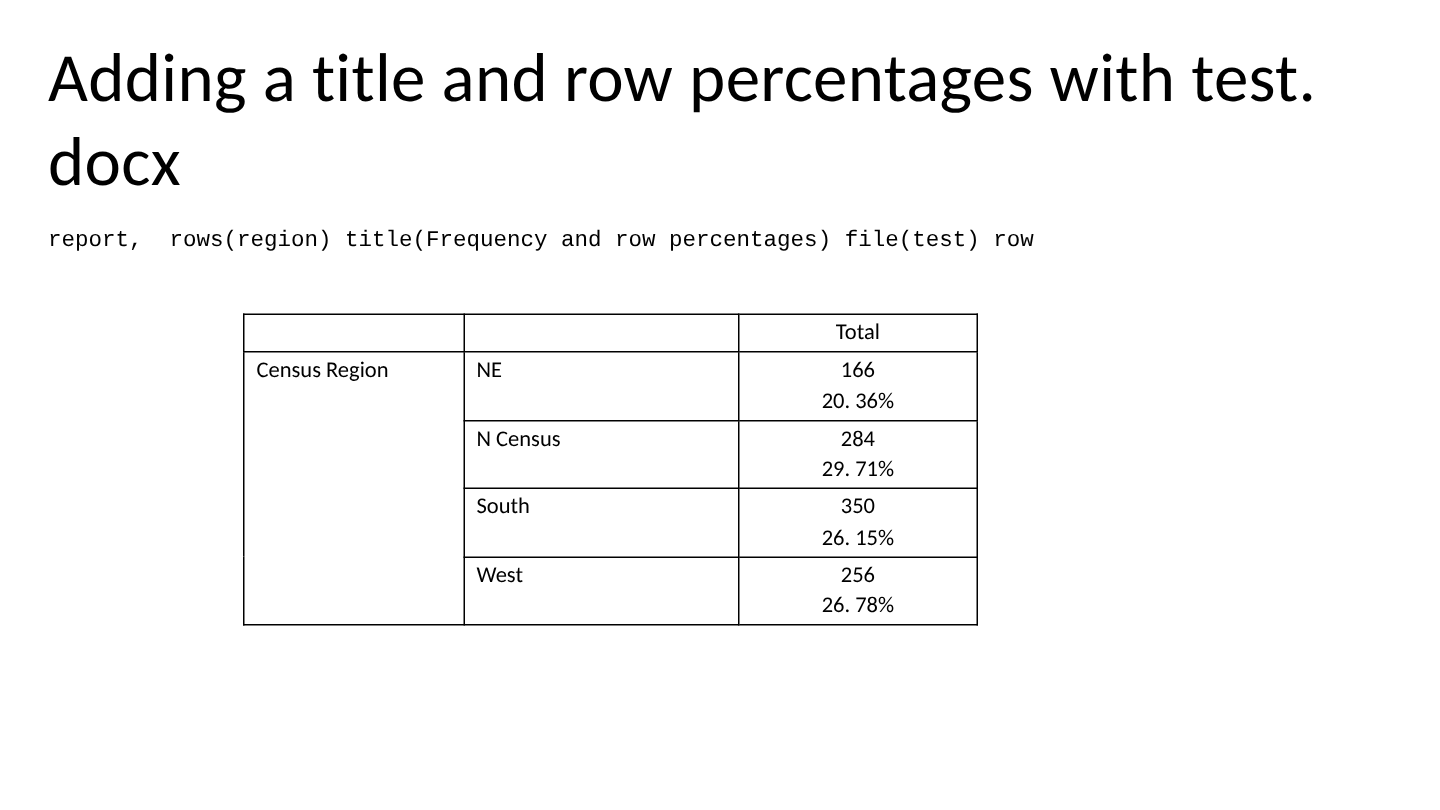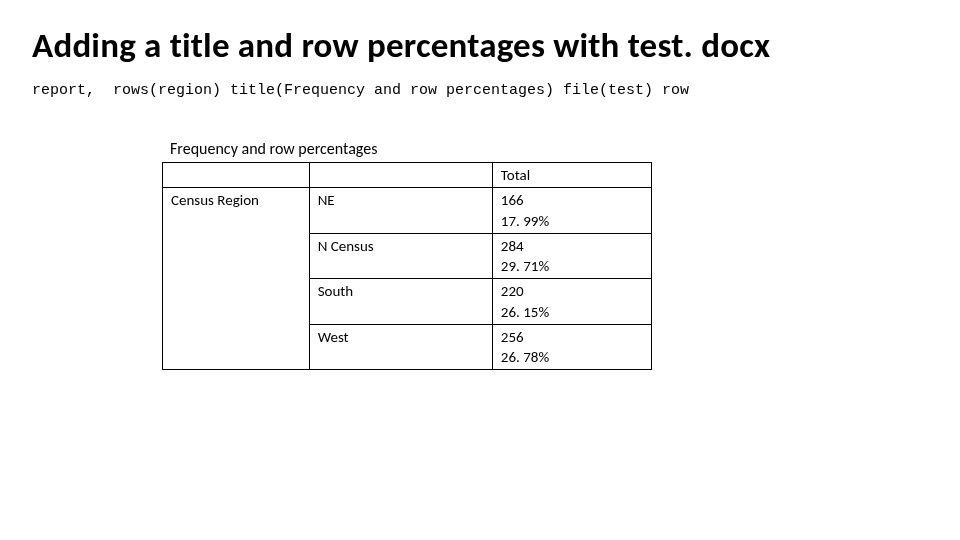--- a/index.html
+++ b/index.html
@@ -9,22 +9,22 @@
     width: 960px;
     height: 540px;
     background: #fff;
     font-family: Calibri, "Segoe UI", Arial, sans-serif;
     color: #000;
   }
   .slide {
     padding: 24px 32px;
   }
   .title {
-    font-size: 35px;
-    font-weight: 700;
+    font-size: 46px;
+    font-weight: 400;
     margin: 0 0 16px 0;
     letter-spacing: 0.2px;
   }
   .code-line {
     font-family: "Courier New", Courier, monospace;
     font-size: 15px;
     margin-bottom: 40px;
     white-space: pre;
   }
   .table-wrap {
@@ -48,64 +48,64 @@
     line-height: 1.35;
   }
   td.rowhead {
     width: 155px;
   }
   td.subhead {
     width: 195px;
   }
   td.valcell {
     width: 170px;
+    text-align: center;
   }
   .note {
     font-size: 16px;
     margin-top: 4px;
     padding-left: 4px;
   }
 </style>
 </head>
 <body>
 
 <div class="slide">
   <h1 class="title">Adding a title and row percentages with test. docx</h1>
 
   <div class="code-line">report,  rows(region) title(Frequency and row percentages) file(test) row</div>
 
   <div class="table-wrap">
-    <div class="tbl-title">Frequency and row percentages</div>
 
     <table>
       <tbody>
           <tr>
         <td class="rowhead"></td>
         <td class="subhead"></td>
         <td class="valcell">Total</td>
       </tr>
       <tr>
         <td class="rowhead" rowspan="4">Census Region</td>
         <td class="subhead">NE</td>
         <td class="valcell">
           <span>166</span><br>
-          <span>17. 99%</span>
+          <span>20. 36%</span>
         </td>
       </tr>
       <tr>
         <td class="subhead">N Census</td>
         <td class="valcell">
           <span>284</span><br>
           <span>29. 71%</span>
         </td>
       </tr>
       <tr>
         <td class="subhead">South</td>
         <td class="valcell">
-          <span>220</span><br>
+          <span>350</span><br>
           <span>26. 15%</span>
         </td>
       </tr>
       <tr>
         <td class="subhead">West</td>
         <td class="valcell">
           <span>256</span><br>
           <span>26. 78%</span>
         </td>
       </tr>

